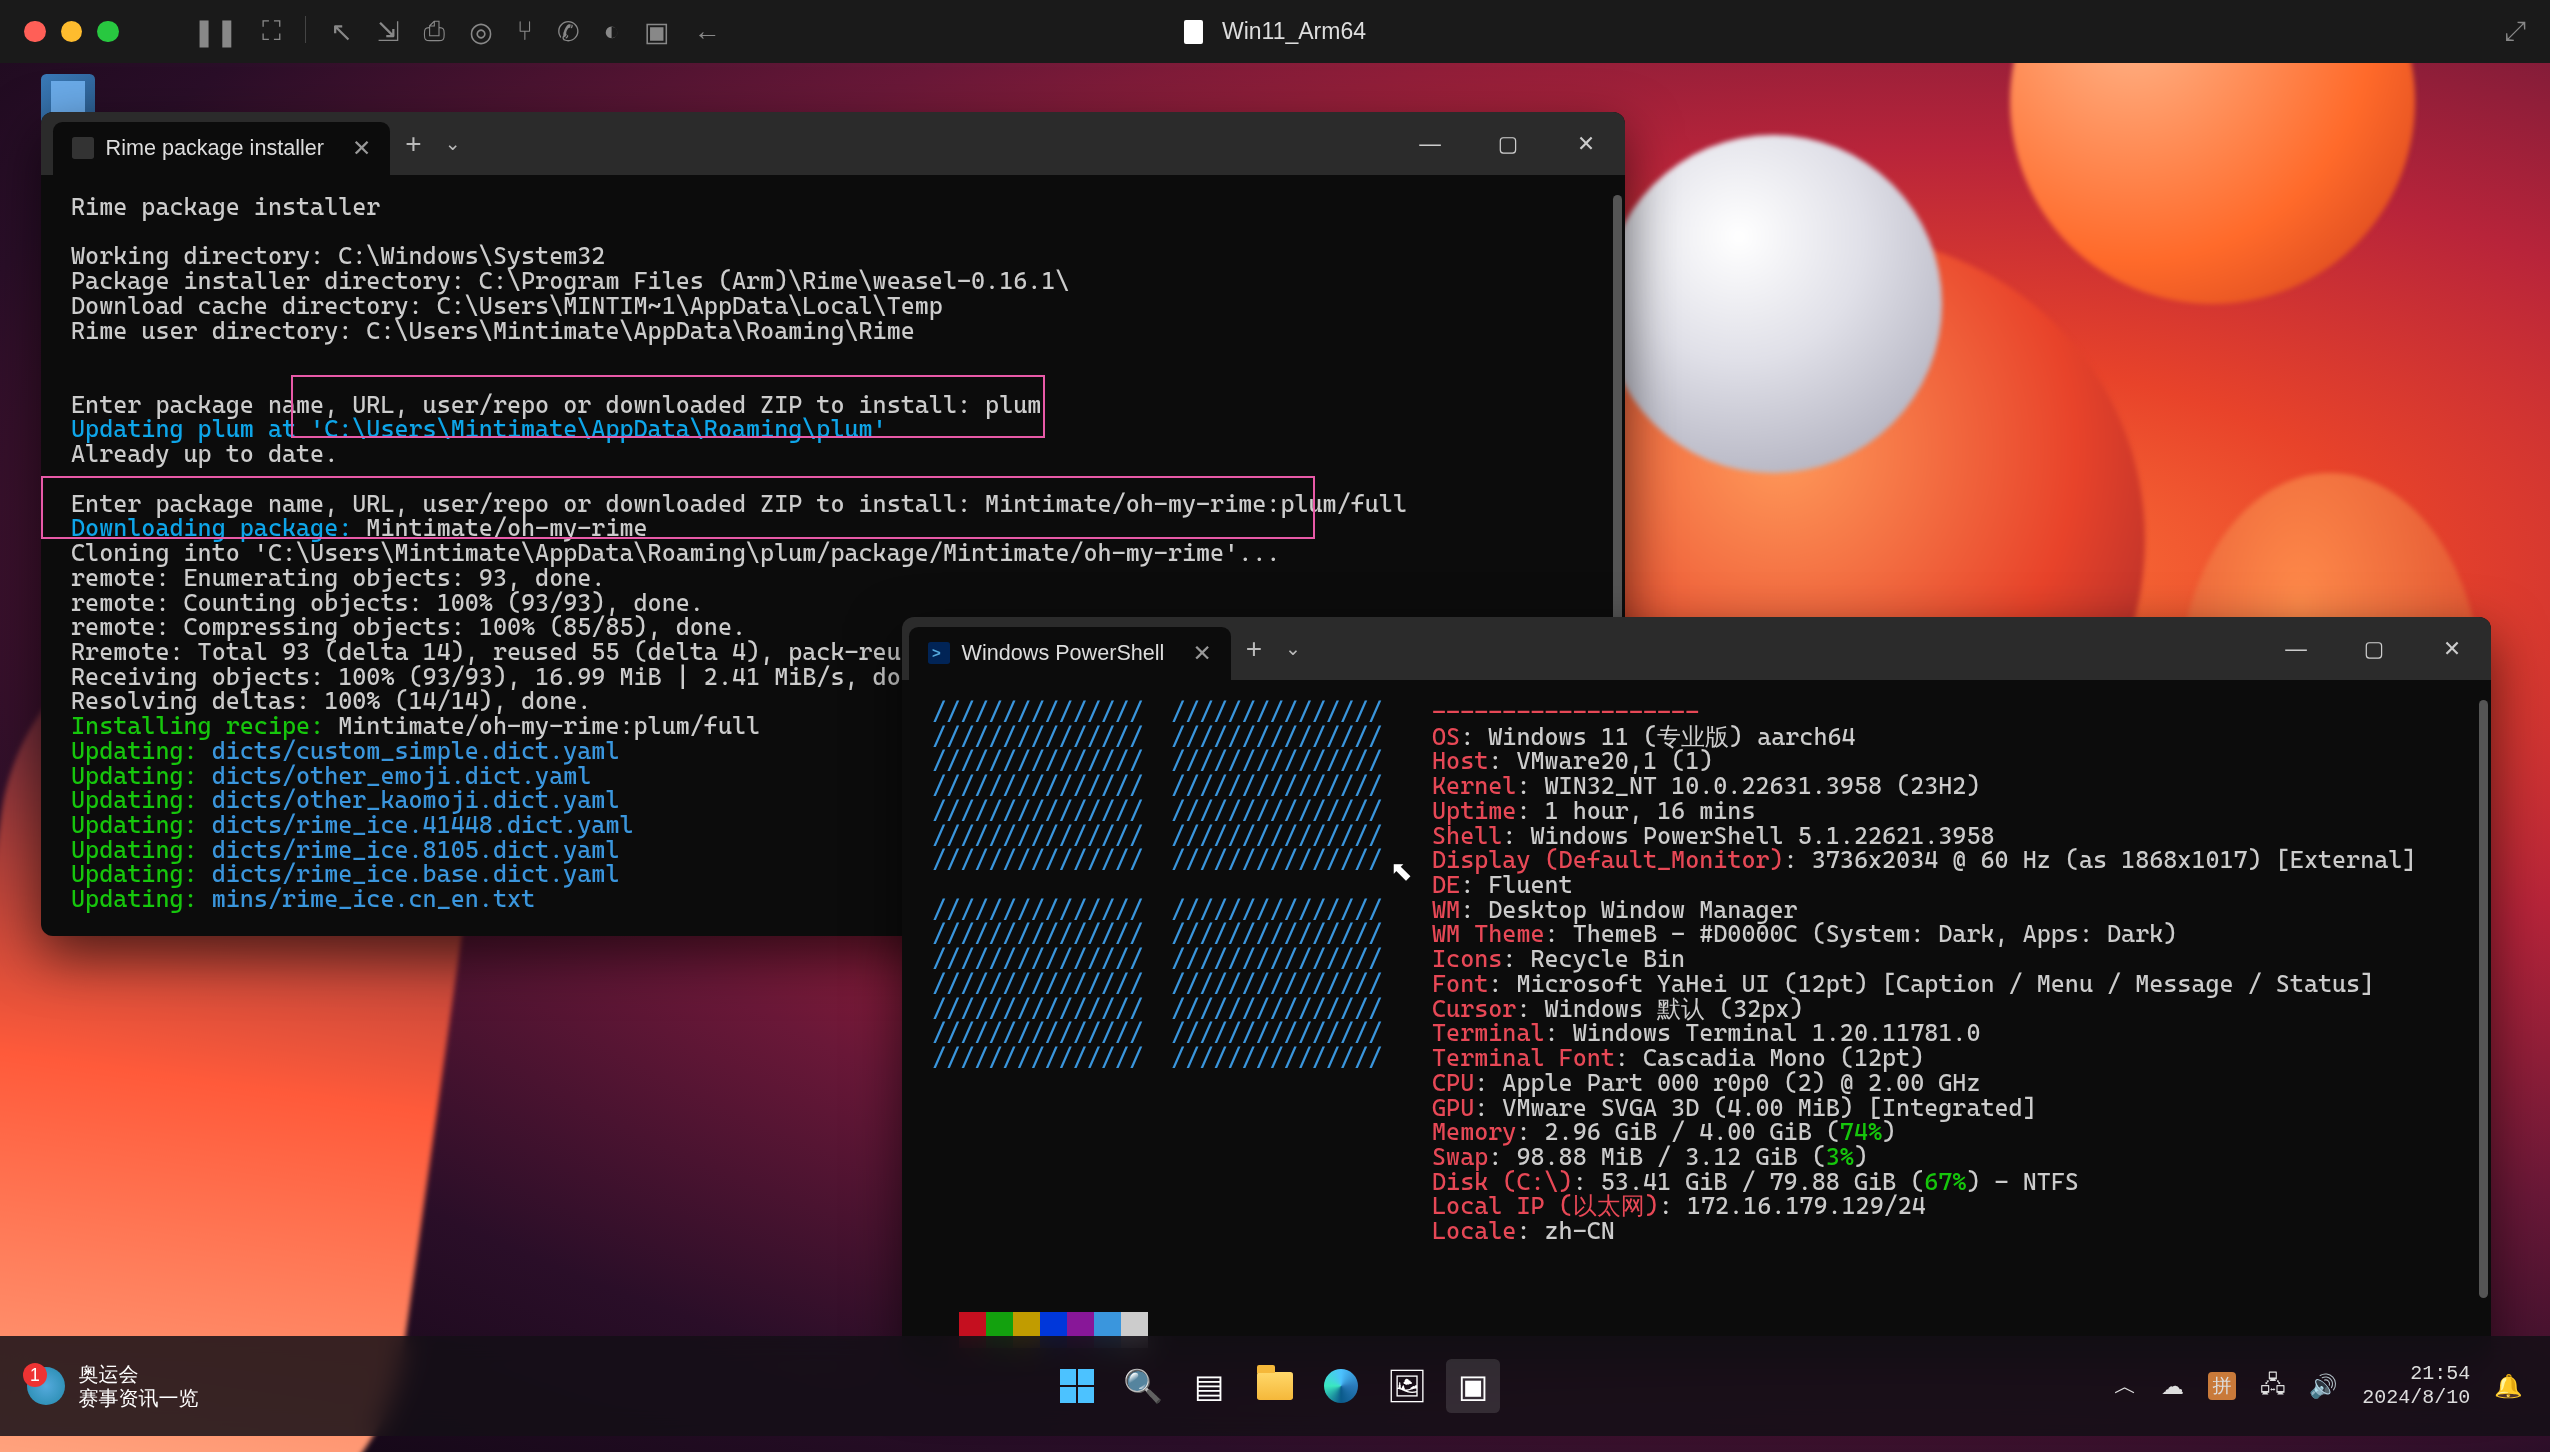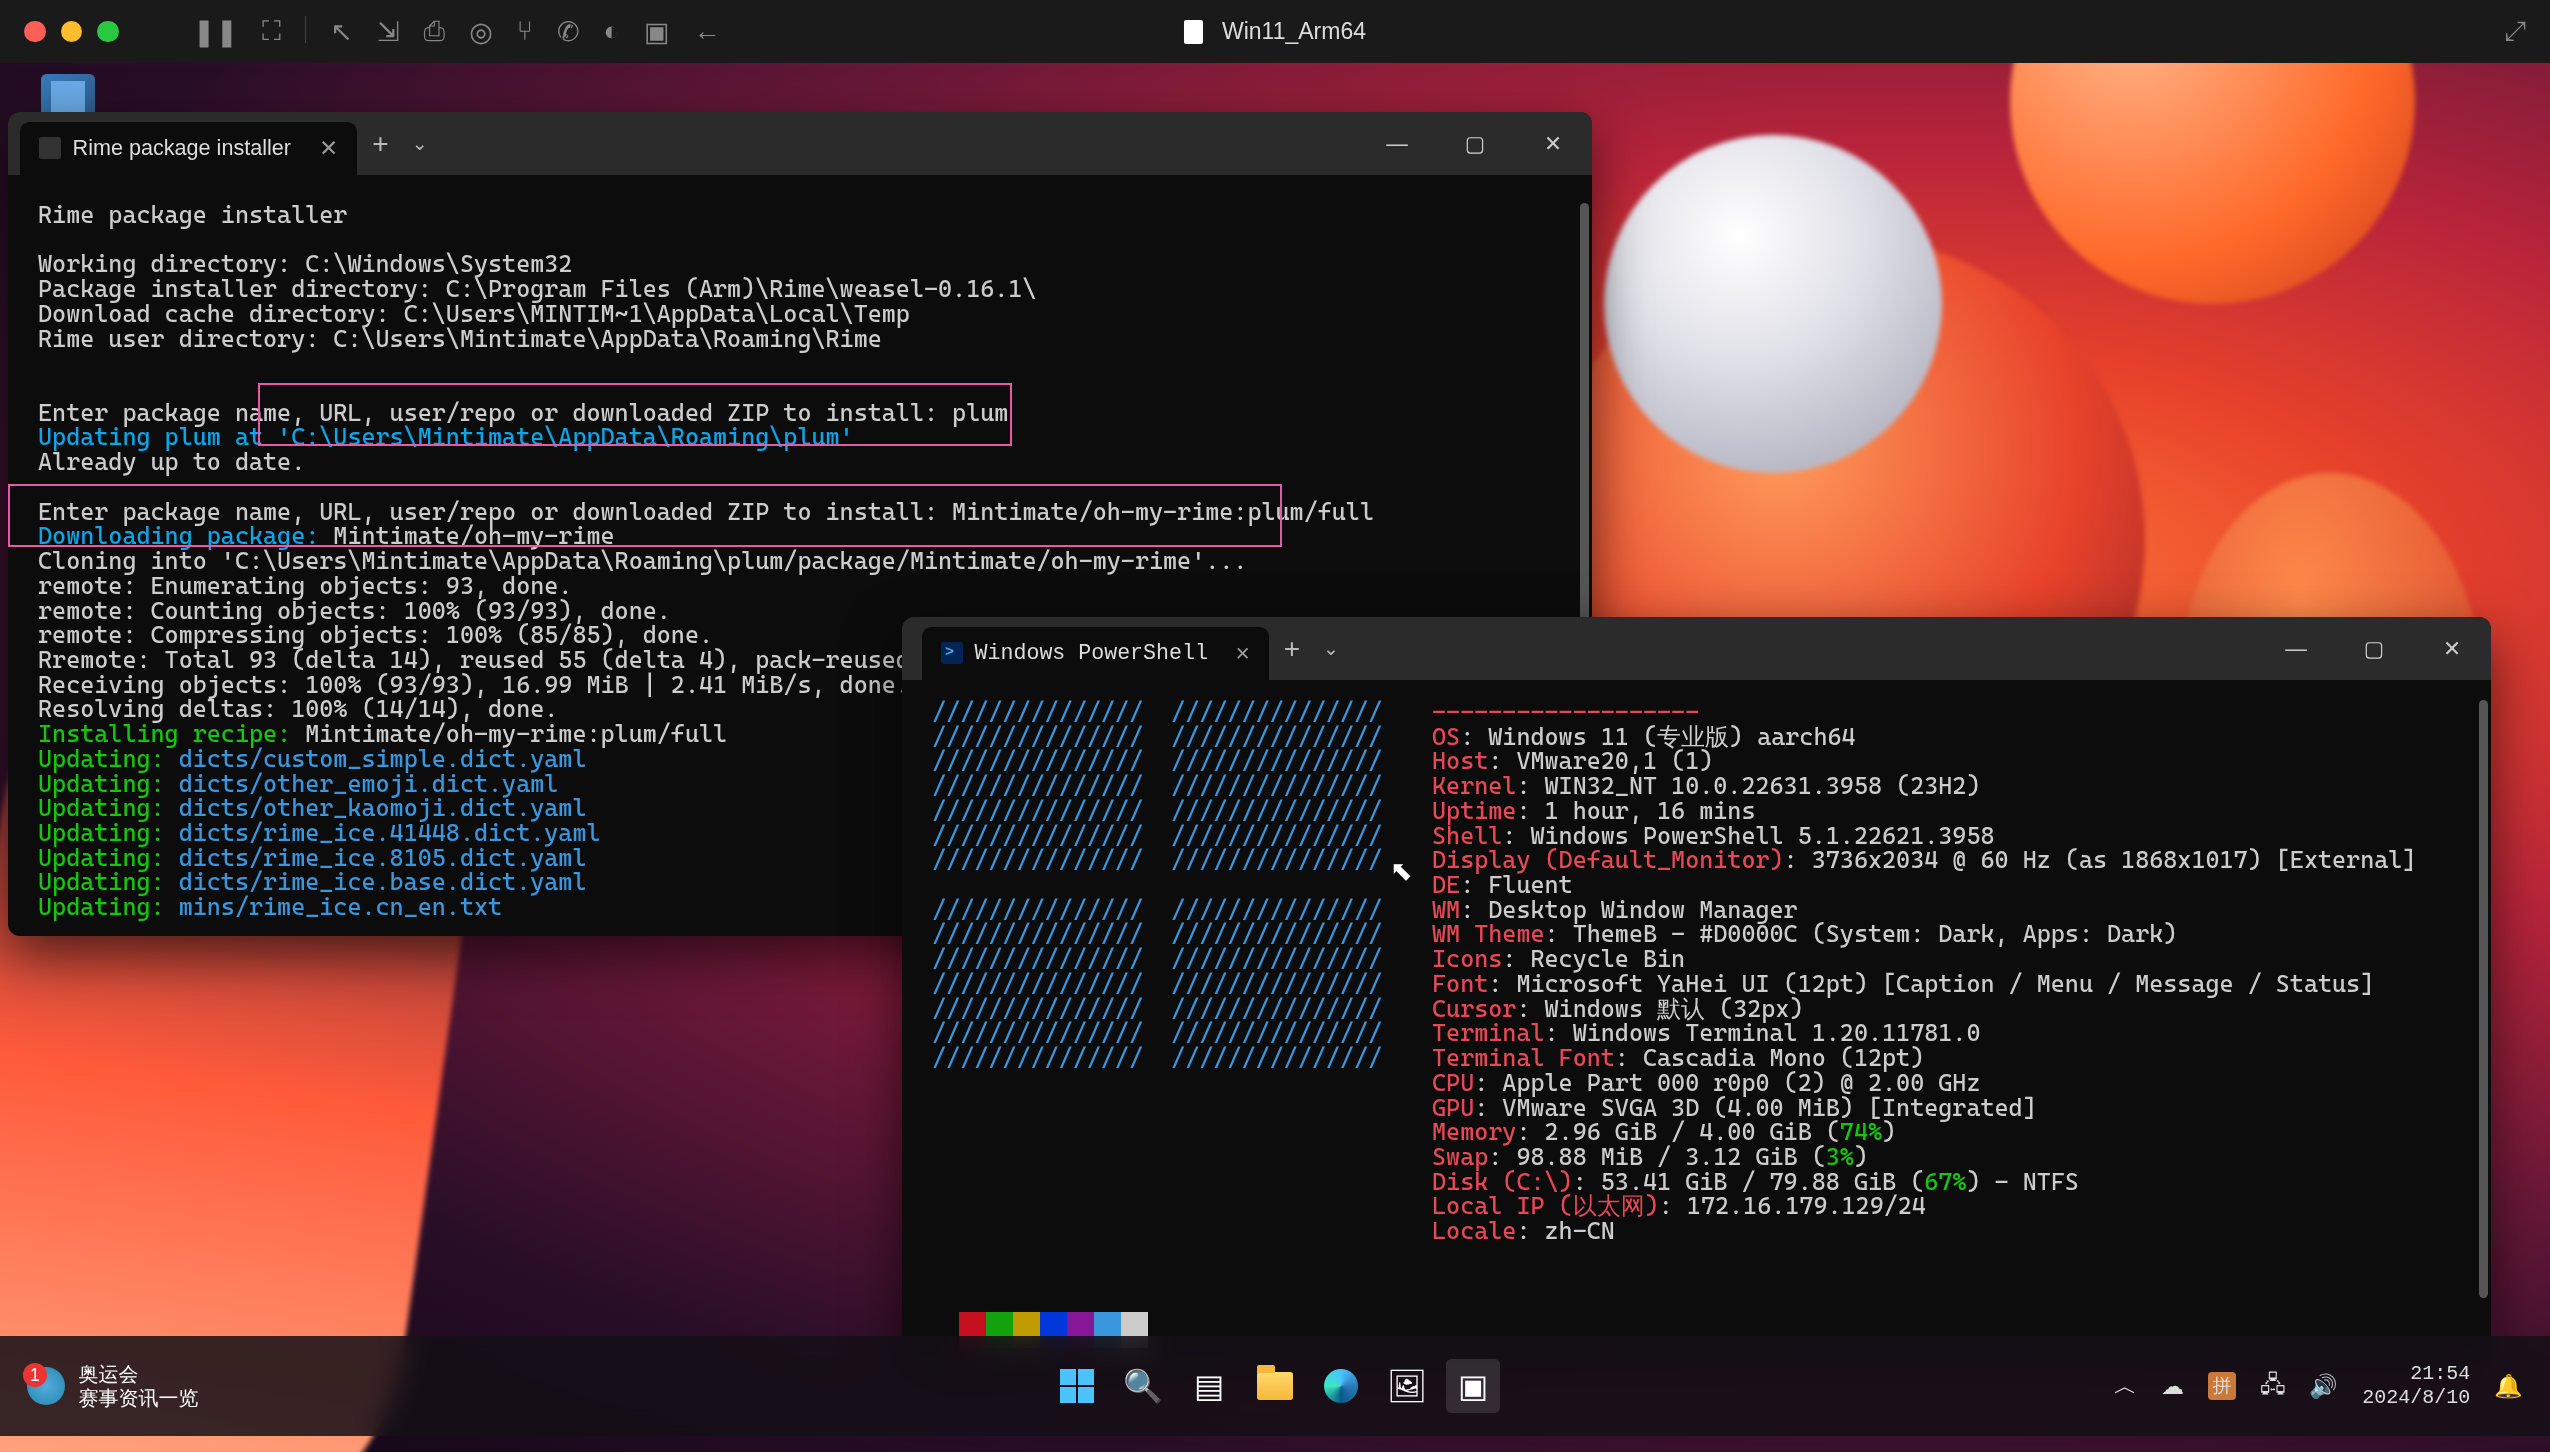--- a/index.html
+++ b/index.html
@@ -29,21 +29,21 @@
 .mac-right { margin-left: auto; color: #888; font-size: 27px; }
 
 
 .recycle { position: absolute; top: 74px; left: 41px; width: 54px; height: 54px; background: linear-gradient(135deg, #3a7ab8, #2a5a8a); border-radius: 5.4px; z-index: 4; display:flex; align-items:center; justify-content:center; }
 .recycle::after { content:""; width:34px; height:41px; background: #6aaae8; border-radius: 0 0 6.8px 6.8px; }
 
 
 .termwin { position: absolute; background: #0c0c0c; border-radius: 12px; overflow: hidden; box-shadow: 0 20px 54px rgba(0,0,0,0.6); z-index: 10; display: flex; flex-direction: column; }
 .term-titlebar { height: 63px; background: #2b2b2b; display: flex; align-items: stretch; }
 .term-tab { display: flex; align-items: center; gap: 12px; padding: 0 19px; background: #0c0c0c; border-radius: 9.5px 9.5px 0 0; margin: 9.5px 0 0 12px; color: #ddd; font-size: 21.6px; }
-.term-tab-ps { margin-left: 20px; font-family: Liberation Mono, monospace; }
+.term-tab-ps { margin-left: 7px; }
 .tab-ico { width: 21.6px; height: 21.6px; background: #333; border-radius: 2.7px; display:inline-block; }
 .tab-ico-ps { background: #012456; position:relative; }
 .tab-ico-ps::after { content:">"; color:#5ad; font-size:15px; position:absolute; left:4px; top:2px; font-weight:bold; }
 .tab-close { color: #999; font-size: 23px; margin-left: 16px; cursor: pointer; }
 .tab-add { color: #bbb; font-size: 28px; padding: 0 15px; display:flex; align-items:center; }
 .tab-chev { color: #bbb; font-size: 19px; padding: 0 8px; display:flex; align-items:center; }
 .win-ctrls { margin-left: auto; display: flex; }
 .win-ctrls div { width: 78px; display:flex; align-items:center; justify-content:center; color:#ccc; font-size:21.6px; }
 .term-body { flex:1; padding: 20px 30px; font-family: "Cascadia Mono", Consolas, monospace; font-size: 24px; line-height: 1.03; white-space: pre; color: #ccc; overflow: hidden; position: relative; }
 .term-body .scroll { position:absolute; right:2.7px; top:20px; width:9.5px; height:64%; background:#555; border-radius:4.7px; }
@@ -111,21 +111,21 @@
   </div>
   <div class="mac-title">
     <span class="doc-ico"></span>
     <span>Win11_Arm64</span>
   </div>
   <div class="mac-right">⤢</div>
 </div>
 
 <div class="recycle"></div>
 
-<div class="termwin" id="win1" style="left:8px; top:112px; width:1584px; height:824px;gap:8px;">
+<div class="termwin" id="win1" style="left:41px; top:112px; width:1584px; height:824px;">
   <div class="term-titlebar">
     <div class="term-tab">
       <span class="tab-ico"></span>
       <span>Rime package installer</span>
       <span class="tab-close">✕</span>
     </div>
     <div class="tab-add">+</div>
     <div class="tab-chev">⌄</div>
     <div class="win-ctrls">
       <div>―</div>

